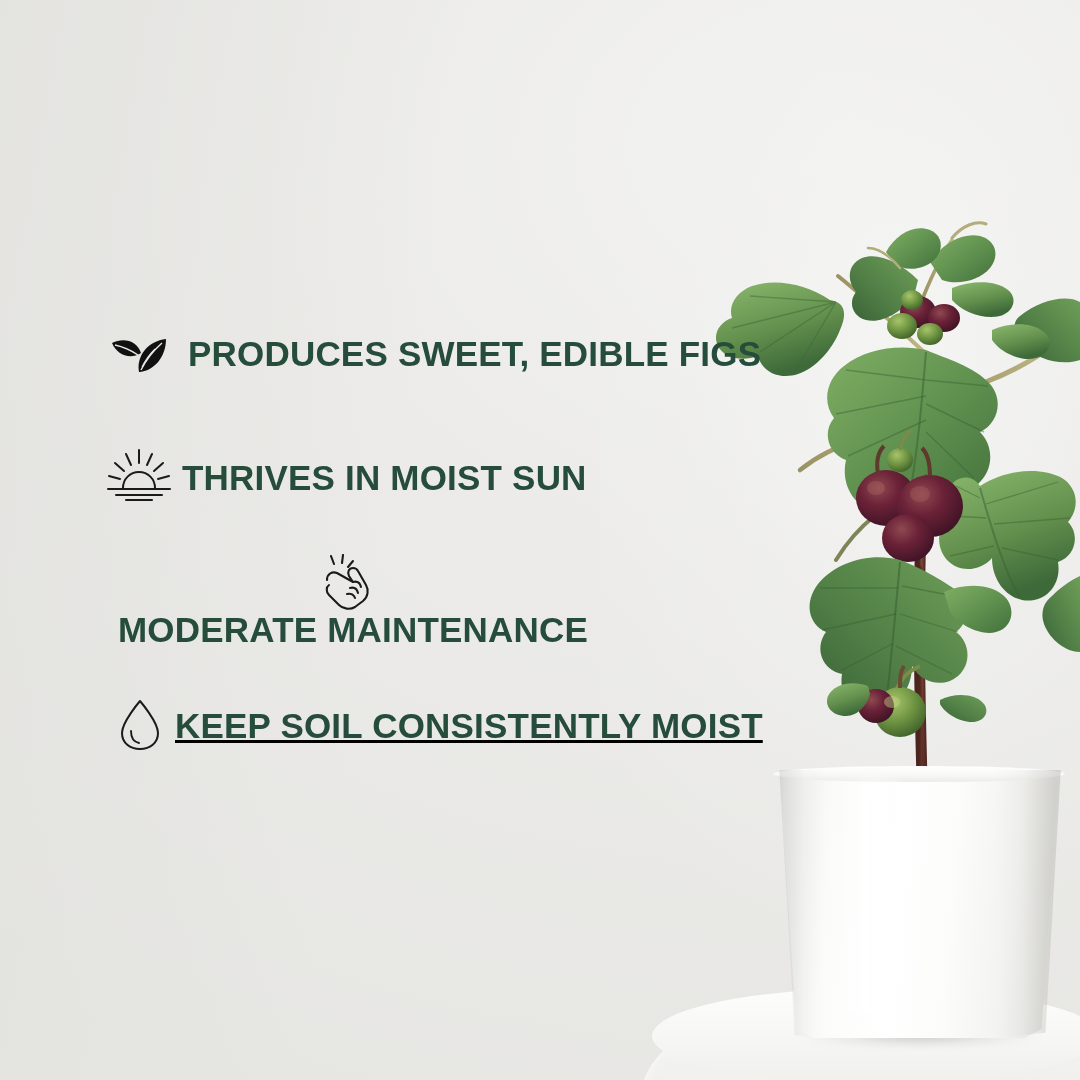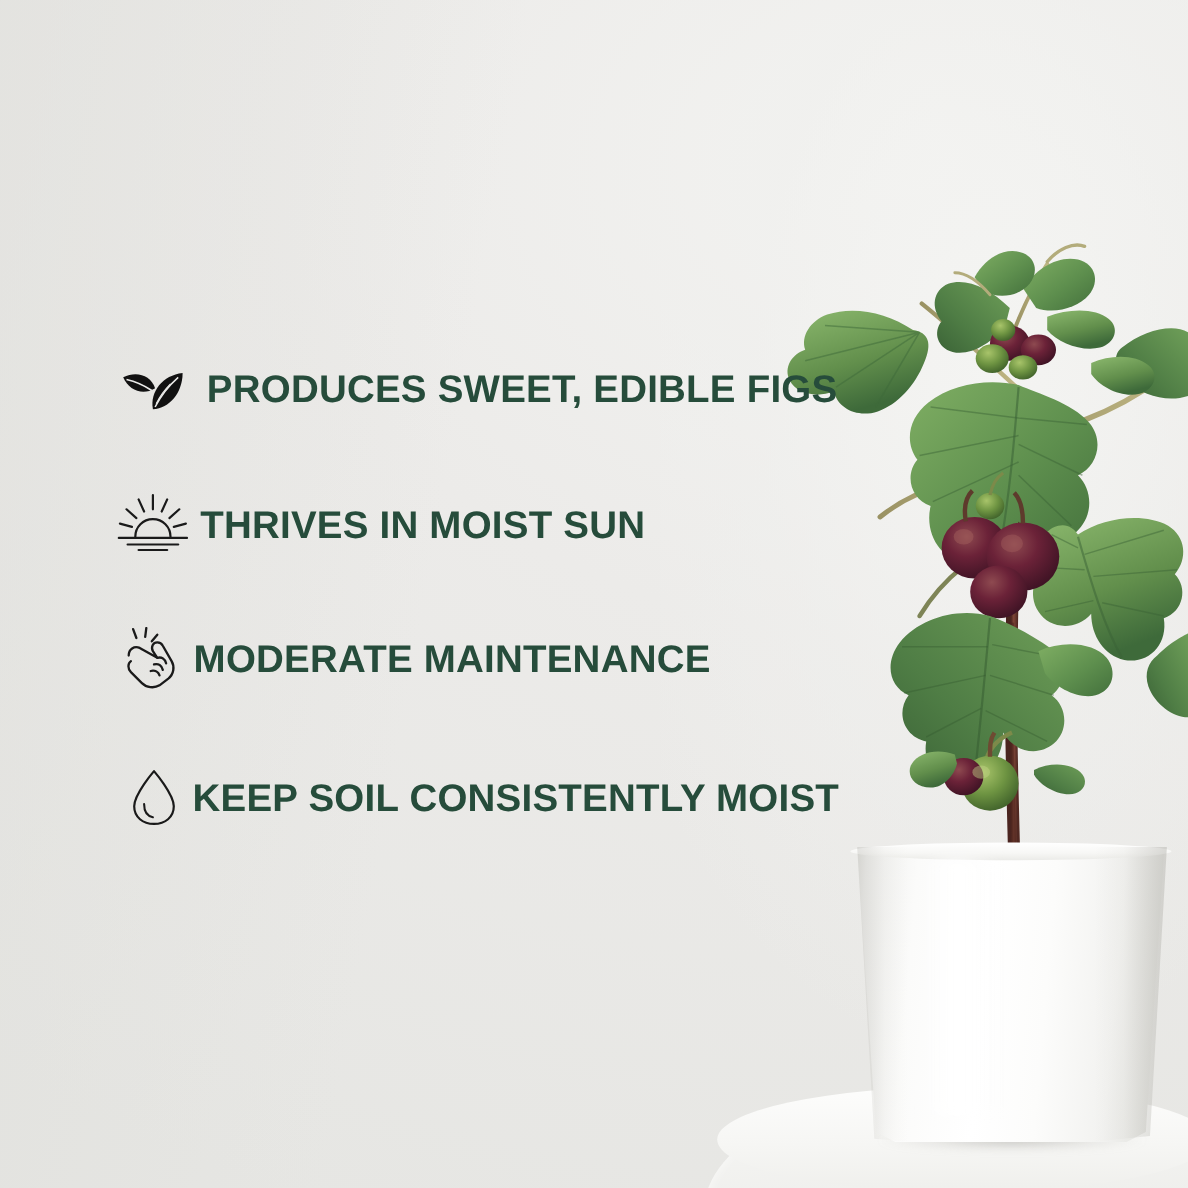--- a/index.html
+++ b/index.html
@@ -183,25 +183,25 @@
 
   
   .feature.r1 { left: 108px; top: 327px; }
   .feature.r1 .icon { width: 62px; height: 52px; }
   .feature.r1 .label { margin-left: 18px; font-size: 35px; }
 
   .feature.r2 { left: 106px; top: 448px; }
   .feature.r2 .icon { width: 66px; height: 58px; }
   .feature.r2 .label { margin-left: 10px; font-size: 35px; }
 
-  .feature.r3 { left: 110px; top: 570px; }
+  .feature.r3 { left: 110px; top: 554px; flex-direction: column; }
   .feature.r3 .icon { width: 58px; height: 58px; }
   .feature.r3 .label { margin-left: 8px; font-size: 35px; }
 
-  .feature.r4 { left: 117px; top: 698px; }
+  .feature.r4 { left: 117px; top: 698px; text-decoration: underline; }
   .feature.r4 .icon { width: 46px; height: 54px; }
   .feature.r4 .label { margin-left: 12px; font-size: 35px; }
 </style>
 </head>
 <body>
 
 <div id="card">
 
   <div class="bg-base"></div>
   <div class="bg-vignette"></div>

